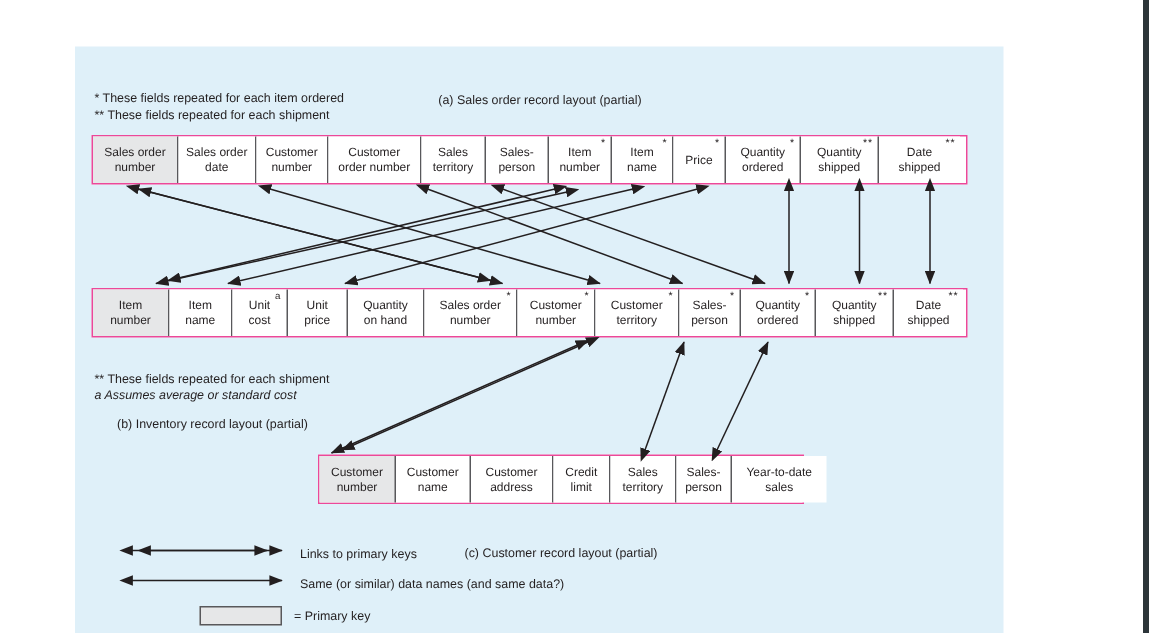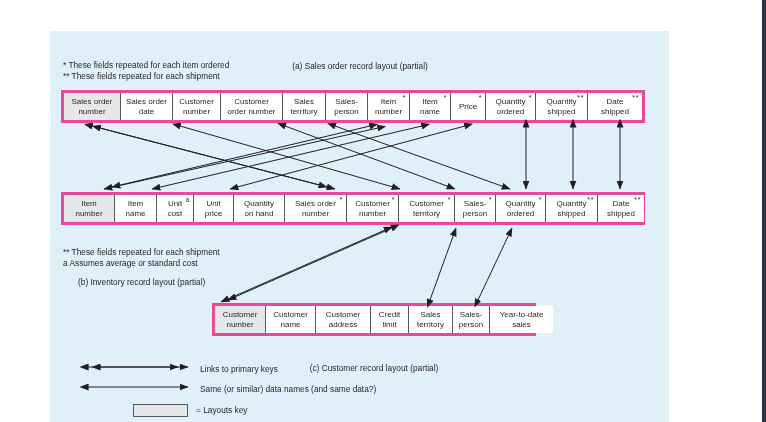--- a/index.html
+++ b/index.html
@@ -71,21 +71,21 @@
     color: #231f20;
     white-space: nowrap;
     text-align: center;
     margin-top: 20px;
   }
 
   
   .record-row {
     position: absolute;
     display: flex;
-    border: 3px solid #ec4899;
+    border: 1px solid #ec4899;
     background: #ffffff;
     box-sizing: border-box;
     height: 33px;
   }
   .field {
     position: relative;
     box-sizing: border-box;
     border-right: 1px solid #58585b;
     background: #ffffff;
     display: flex;
@@ -238,21 +238,21 @@
         <div>Quantity<br>shipped</div>
         <span class="sup">**</span>
       </div>
       <div class="field" style="width: 46px; flex: 0 0 46px;">
         <div>Date<br>shipped</div>
         <span class="sup">**</span>
       </div>
     </div>
 
   <div class="lbl" style="left:63px; top:247px;">** These fields repeated for each shipment</div>
-  <div class="lbl" style="left:63px; top:258px;">a  Assumes average or standard cost</div>
+  <div class="lbl" style="left:63px; top:258px;font-style:italic;">a  Assumes average or standard cost</div>
 
   <div class="lbl" style="left:61px; top:277px;margin-left:17px;">(b) Inventory record layout (partial)</div>
 
   <div class="record-row" id="row-customer" style="left:212px; top:303px; width:324px;">
       <div class="field pk" style="width: 51px; flex: 0 0 51px;">
         <div>Customer<br>number</div>
       </div>
       <div class="field" style="width: 50px; flex: 0 0 50px;">
         <div>Customer<br>name</div>
       </div>
@@ -271,21 +271,21 @@
       <div class="field" style="width: 63px; flex: 0 0 63px;">
         <div>Year-to-date<br>sales</div>
       </div>
     </div>
 
   <div class="center-cap" style="left:212px; top:343px; width:324px;">(c) Customer record layout (partial)</div>
 
   <div class="legend-text" style="left:200px; top:364px;text-align:center;">Links to primary keys</div>
   <div class="legend-text" style="left:200px; top:384px;">Same (or similar) data names (and same data?)</div>
   <div id="legend-key-box"></div>
-  <div class="legend-text" style="left:196px; top:405px;">= Layouts key</div>
+  <div class="legend-text" style="left:196px; top:405px;">= Primary key</div>
 
   <svg id="arrows" viewBox="0 0 766 422" xmlns="http://www.w3.org/2000/svg">
     <defs>
       <marker id="ah" markerWidth="9" markerHeight="7" refX="8.4" refY="3.5" orient="auto" markerUnits="userSpaceOnUse">
         <path d="M0,0 L9,3.5 L0,7 z" fill="#231f20"></path>
       </marker>
       <marker id="ah-start" markerWidth="9" markerHeight="7" refX="0.6" refY="3.5" orient="auto-start-reverse" markerUnits="userSpaceOnUse">
         <path d="M0,0 L9,3.5 L0,7 z" fill="#231f20"></path>
       </marker>
     </defs>

